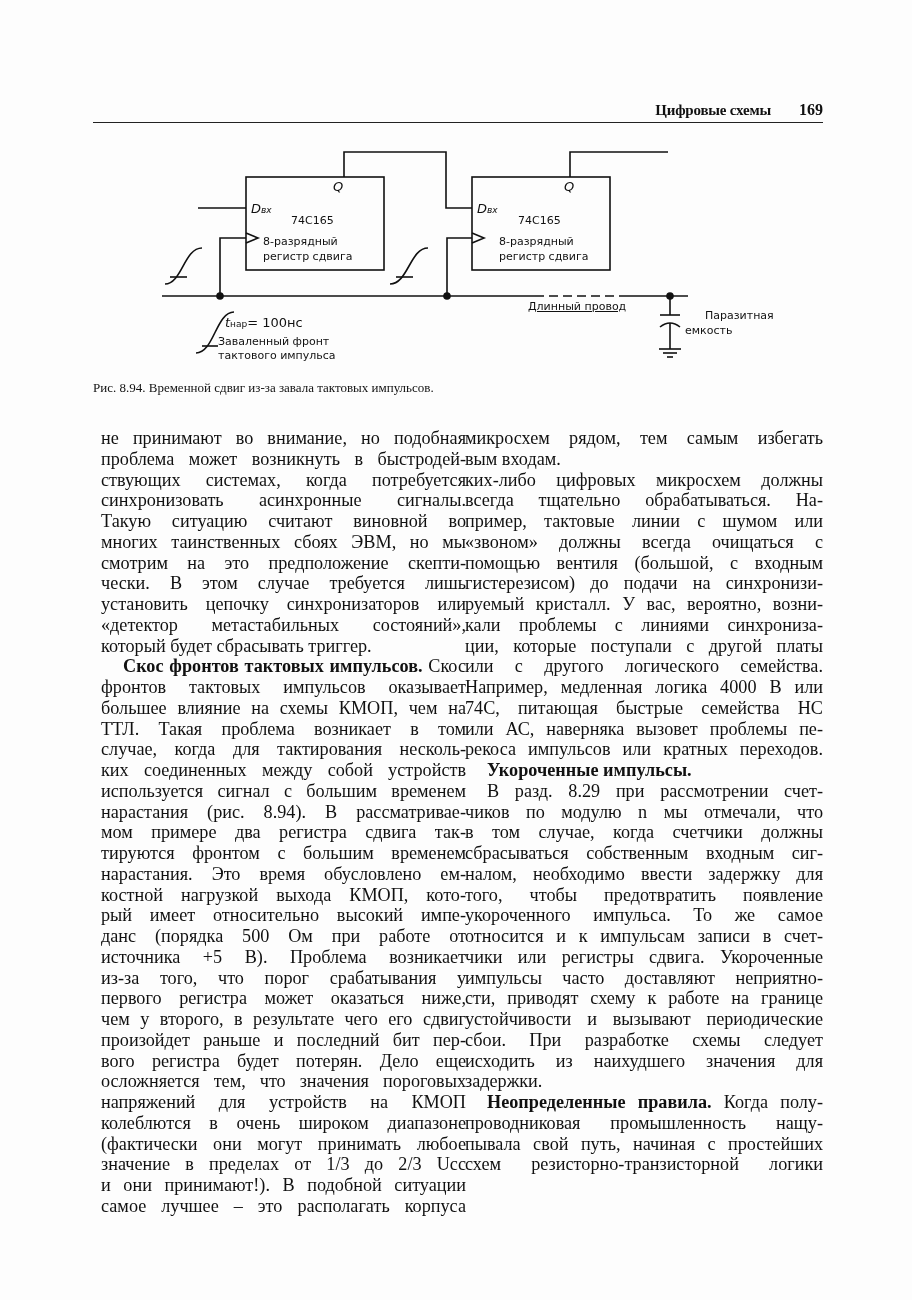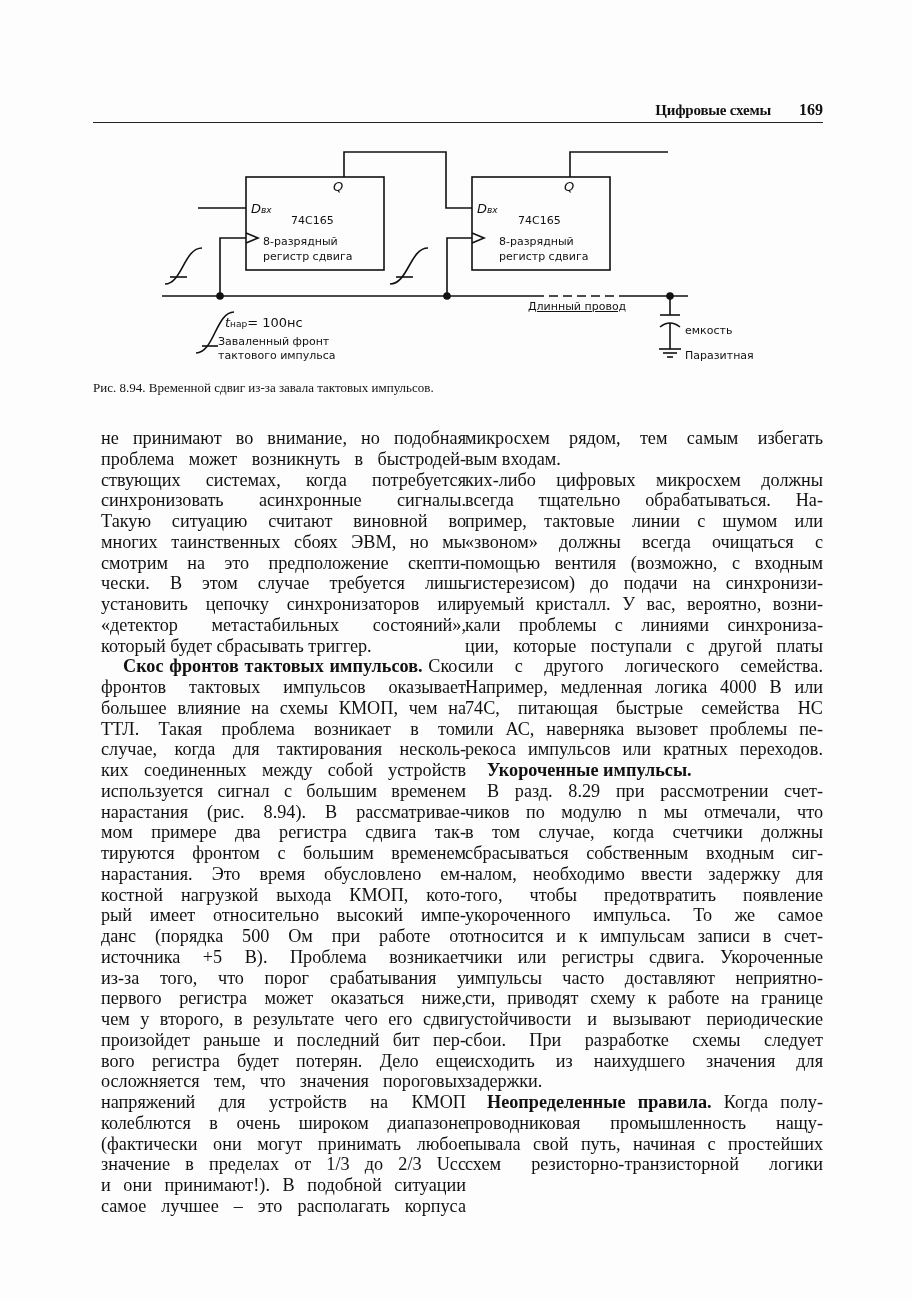--- a/index.html
+++ b/index.html
@@ -88,21 +88,21 @@
     <span class="fig-label" style="left:113px;top:95px;">8-разрядный</span>
     <span class="fig-label" style="left:113px;top:110px;">регистр сдвига</span>
 
     <span class="fig-label fig-italic" style="left:414px;top:40px;">Q</span>
     <span class="fig-label fig-italic" style="left:327px;top:62px;"><span>D</span><span class="fig-sub">вх</span></span>
     <span class="fig-label" style="left:368px;top:74px;">74C165</span>
     <span class="fig-label" style="left:349px;top:95px;">8-разрядный</span>
     <span class="fig-label" style="left:349px;top:110px;">регистр сдвига</span>
 
     <span class="fig-label" style="left:378px;top:160px;text-decoration:underline;">Длинный провод</span>
-    <span class="fig-label" style="left:535px;top:169px;margin-top:40px;">Паразитная</span>
+    <span class="fig-label" style="left:555px;top:169px;">Паразитная</span>
     <span class="fig-label" style="left:535px;top:184px;">емкость</span>
 
     <span class="fig-label" style="left:75px;top:176px;font-size:13px;"><i>t</i><span class="fig-sub">нар</span><span>= 100нс</span></span>
     <span class="fig-label" style="left:68px;top:195px;">Заваленный фронт</span>
     <span class="fig-label" style="left:68px;top:209px;">тактового импульса</span>
   </div>
 
   <div class="caption">Рис. 8.94. Временной сдвиг из-за завала тактовых импульсов.</div>
 
   <div class="col col-left" id="col-left">
@@ -145,21 +145,21 @@
       <span class="line"><span>и они принимают!). В подобной ситуации</span></span>
       <span class="line"><span>самое лучшее – это располагать корпуса</span></span>
     </div>
   <div class="col col-right" id="col-right">
       <span class="line"><span>микросхем рядом, тем самым избегать</span></span>
       <span class="line last"><span>вым входам.</span></span>
       <span class="line"><span>ких-либо цифровых микросхем должны</span></span>
       <span class="line"><span>всегда тщательно обрабатываться. На-</span></span>
       <span class="line"><span>пример, тактовые линии с шумом или</span></span>
       <span class="line"><span>«звоном» должны всегда очищаться с</span></span>
-      <span class="line"><span>помощью вентиля (возможно, с входным</span></span>
+      <span class="line"><span>помощью вентиля (большой, с входным</span></span>
       <span class="line"><span>гистерезисом) до подачи на синхронизи-</span></span>
       <span class="line"><span>руемый кристалл. У вас, вероятно, возни-</span></span>
       <span class="line"><span>кали проблемы с линиями синхрониза-</span></span>
       <span class="line"><span>ции, которые поступали с другой платы</span></span>
       <span class="line"><span>или с другого логического семейства.</span></span>
       <span class="line"><span>Например, медленная логика 4000 В или</span></span>
       <span class="line"><span>74С, питающая быстрые семейства НС</span></span>
       <span class="line"><span>или АС, наверняка вызовет проблемы пе-</span></span>
       <span class="line"><span>рекоса импульсов или кратных переходов.</span></span>
       <span class="line ind last"><b>Укороченные импульсы.</b><span></span></span>

